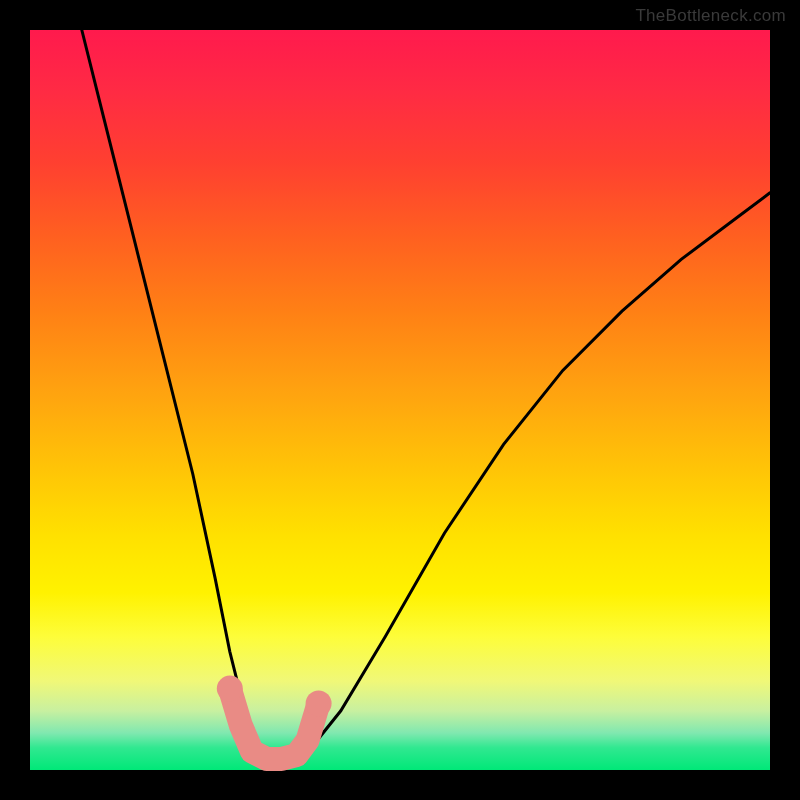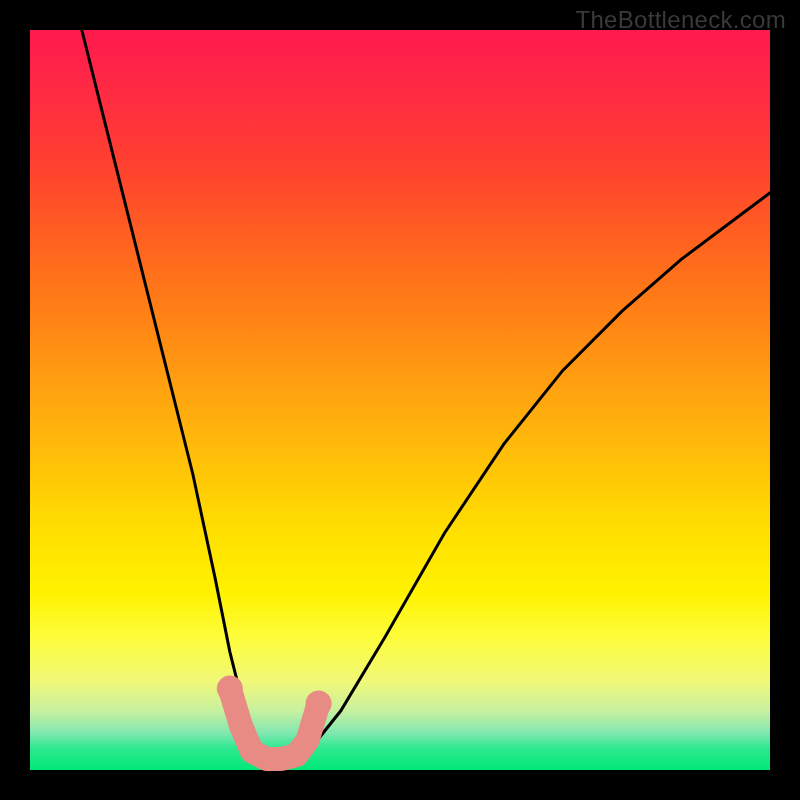--- a/index.html
+++ b/index.html
@@ -39,21 +39,21 @@
       #80e8b0 95%,
       #30e890 97%,
       #00e878 100%
     );
   }
   .watermark {
     position: absolute;
     top: 6px;
     right: 14px;
     color: #3a3a3a;
-    font-size: 24px;
+    font-size: 17px;
     font-weight: 500;
     letter-spacing: 0.3px;
   }
   svg.curve-layer {
     position: absolute;
     left: 0;
     top: 0;
     width: 740px;
     height: 740px;
     overflow: visible;

